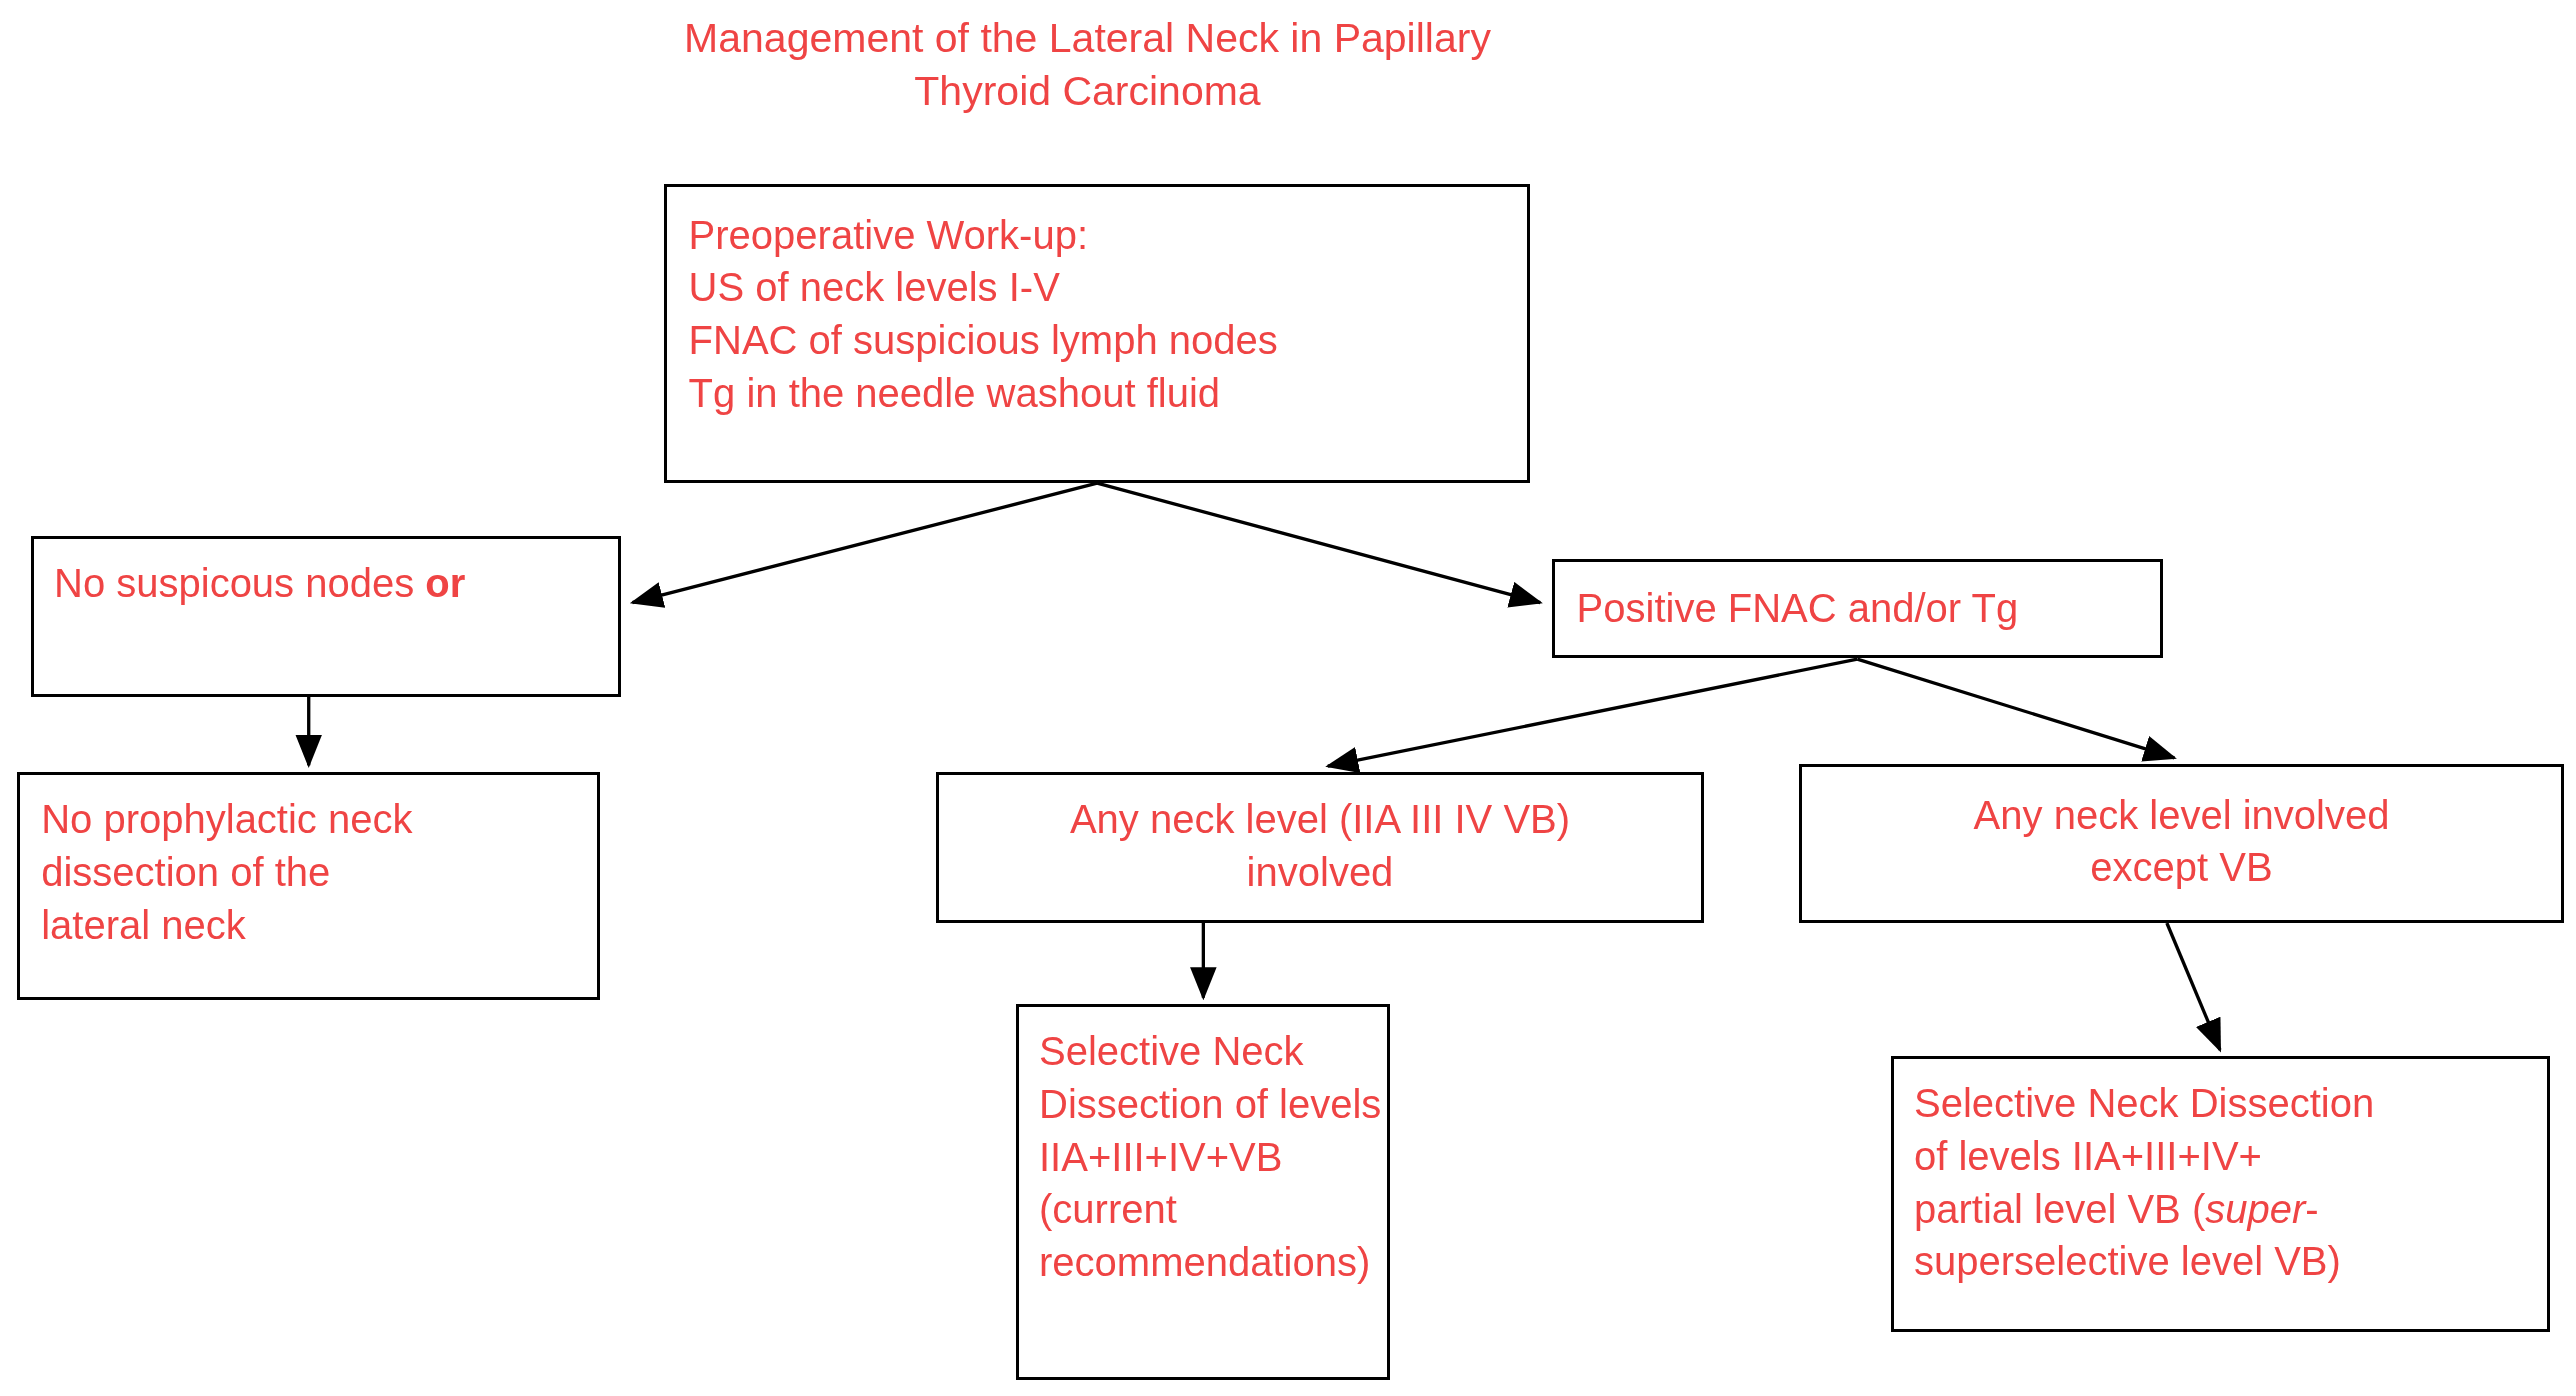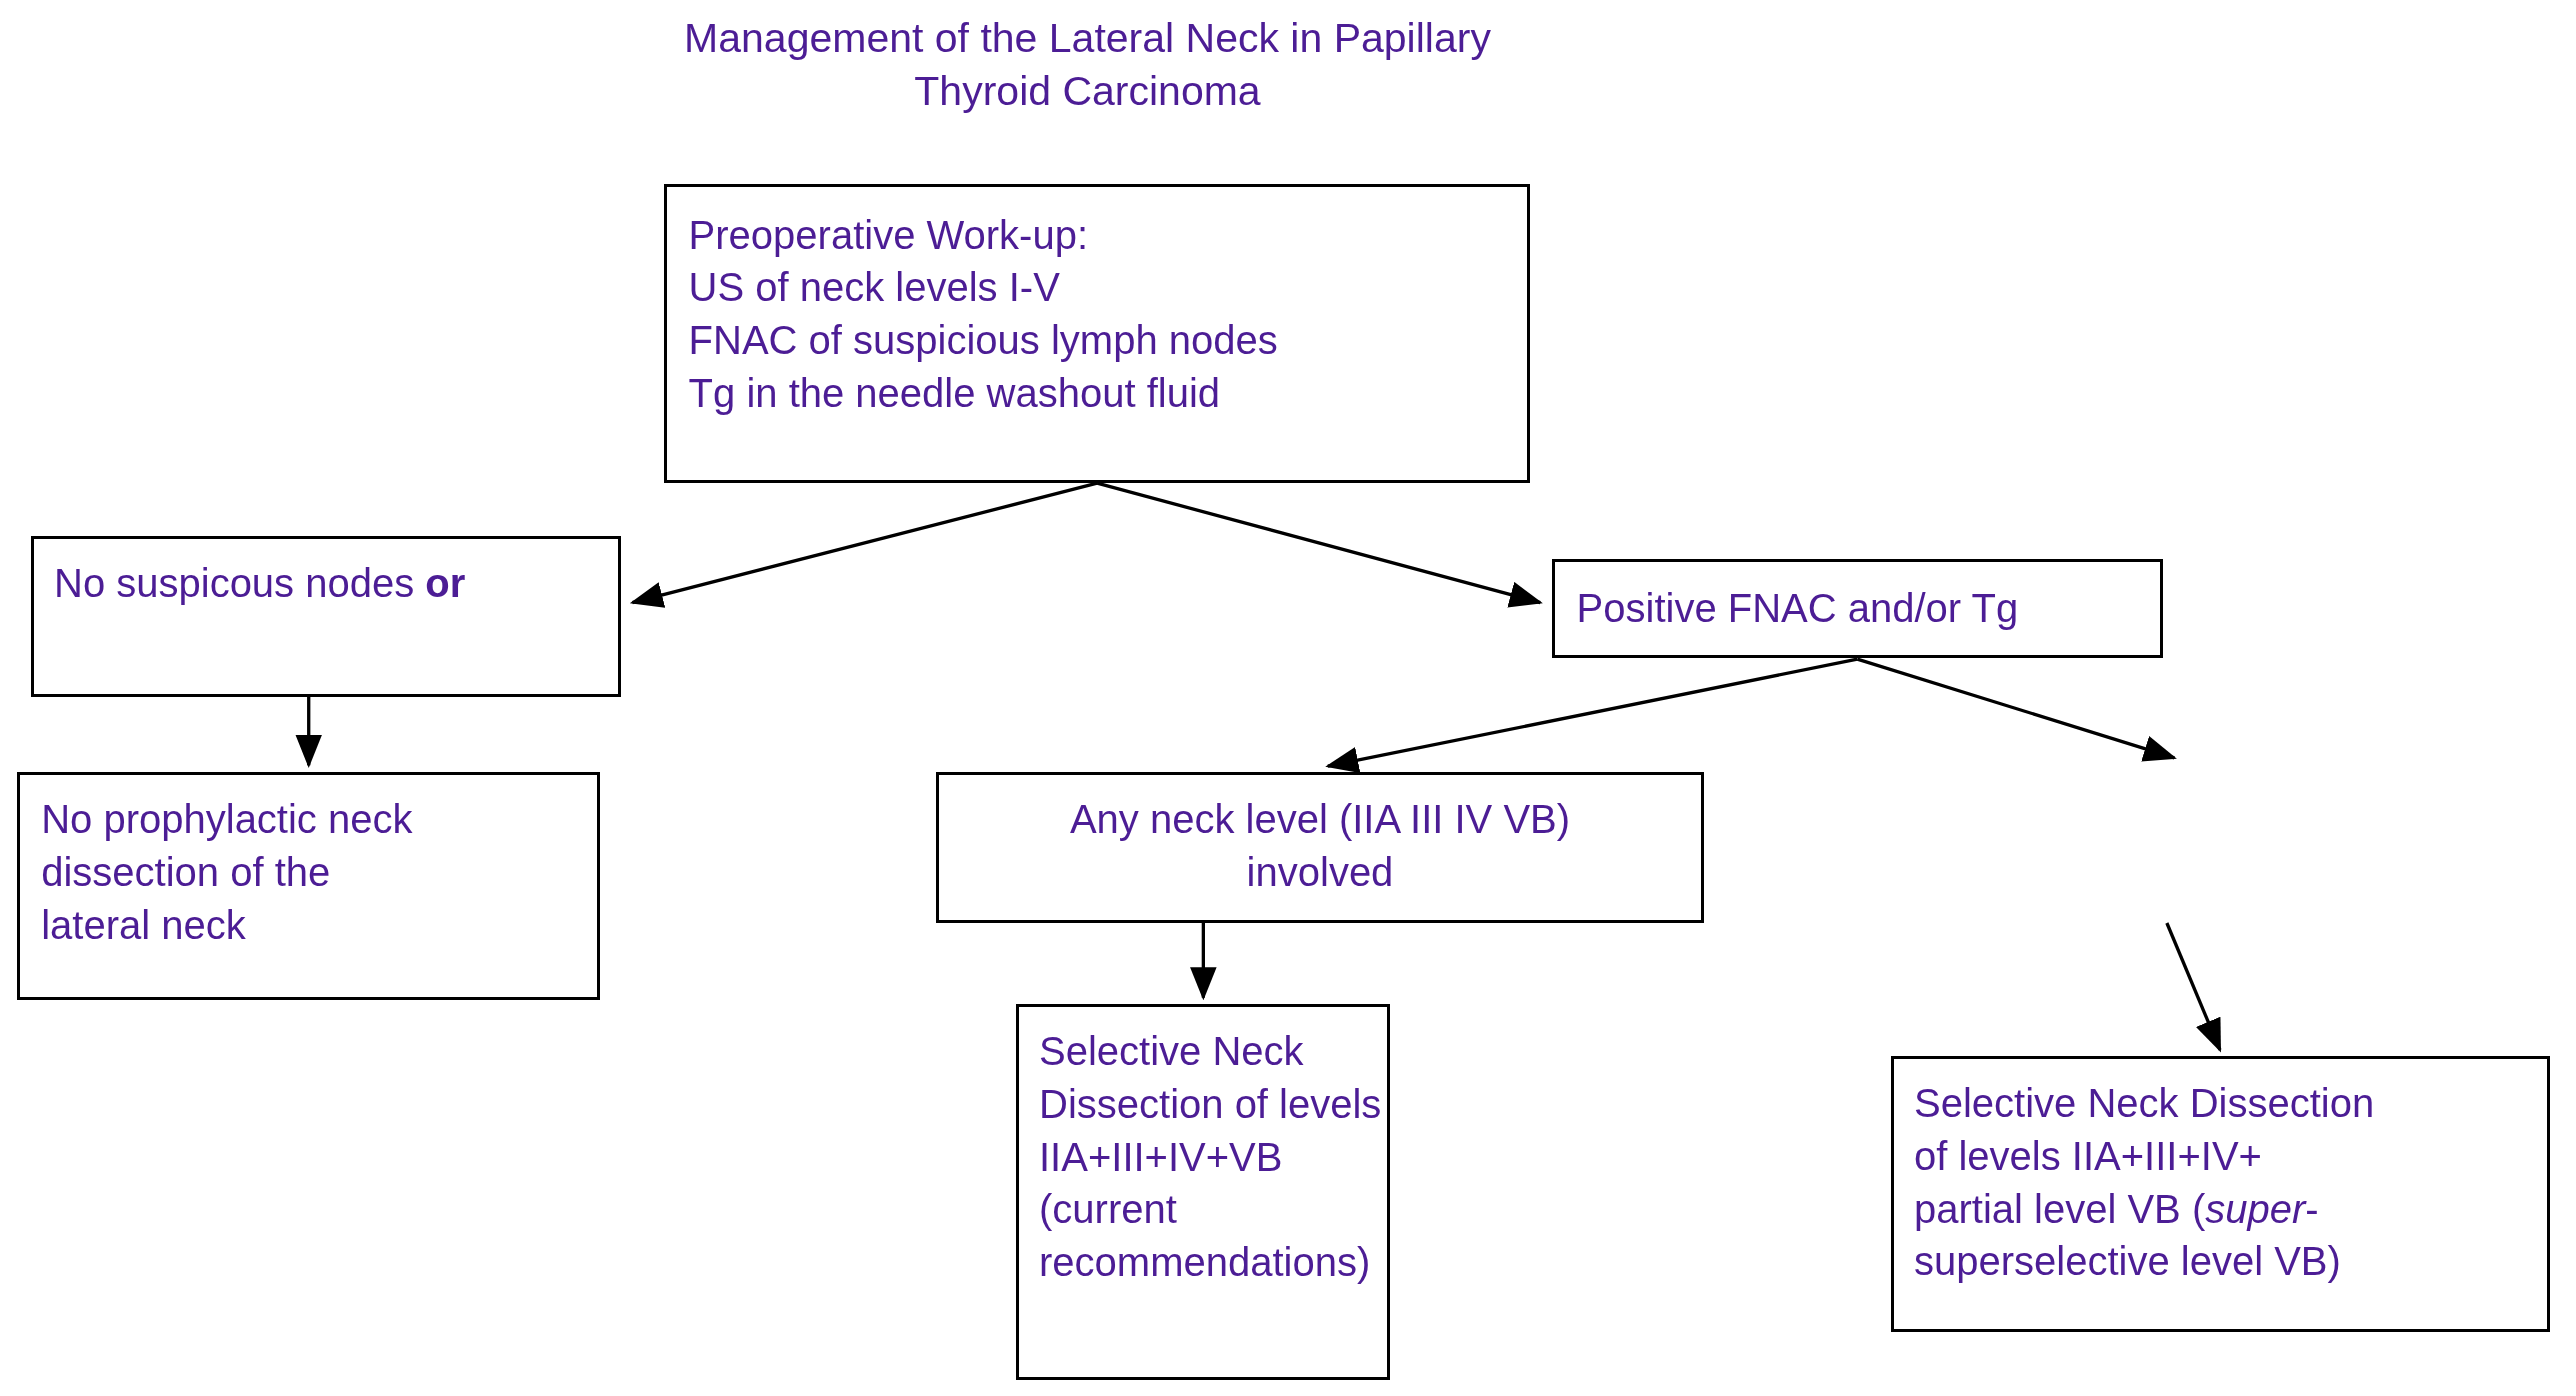--- a/index.html
+++ b/index.html
@@ -7,21 +7,21 @@
     margin: 0;
     padding: 0;
     background: #ffffff;
   }
   #canvas {
     position: relative;
     width: 2576px;
     height: 1397px;
     background: #ffffff;
     font-family: "Liberation Sans", sans-serif;
-    color: #4c1d95;
+    color: #ef4444;
     overflow: hidden;
   }
   #edges {
     position: absolute;
     left: 0;
     top: 0;
     width: 2576px;
     height: 1397px;
     pointer-events: none;
   }
@@ -153,20 +153,22 @@
 
   <div class="node" id="node-positive">Positive FNAC and/or Tg</div>
 
   <div class="node" id="node-no-prophylactic">No prophylactic neck
 dissection of the
 lateral neck</div>
 
   <div class="node" id="node-any-level-vb">Any neck level (IIA III IV VB)
 involved</div>
 
+  <div class="node" id="node-any-level-except">Any neck level involved
+except VB</div>
 
   <div class="node" id="node-snd-super"><span>Selective Neck Dissection
 of levels IIA+III+IV+
 partial level VB (</span><i>super</i><span>-
 superselective level VB)</span></div>
 
   <div class="node" id="node-snd-current">Selective Neck
 Dissection of levels
 IIA+III+IV+VB
 (current

